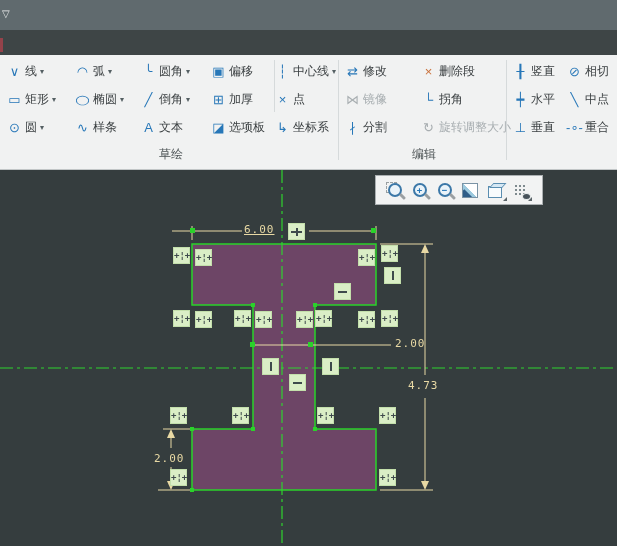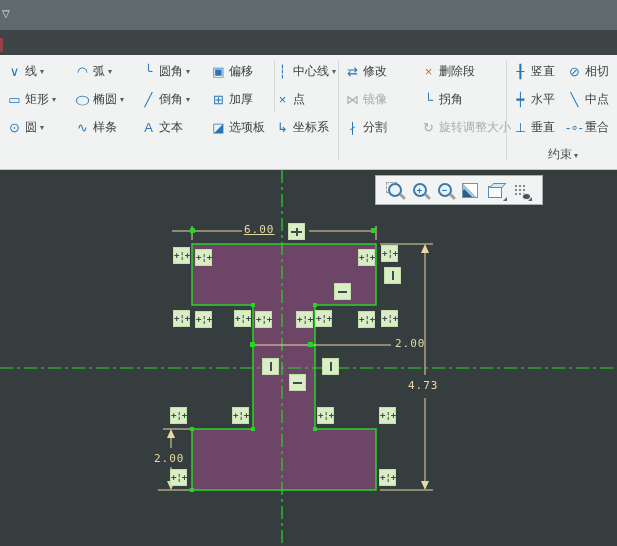--- a/index.html
+++ b/index.html
@@ -140,20 +140,21 @@
           </div>
           <div class="rbtn">
             <span class="ric">◪</span>
             <span class="rlb">选项板</span>
           </div>
           <div class="rbtn">
             <span class="ric">↳</span>
             <span class="rlb">坐标系</span>
           </div>
         </div>
+      <div class="glabel"><span>草绘</span></div>
     </div>
     <div class="vsep short" style="left:274px;top:5px;"></div>
     <div class="vsep" style="left:338px;"></div>
     <div class="rgroup g1" style="left:342px;width:164px;">
       <div class="rgrid">
           <div class="rbtn">
             <span class="ric">⇄</span>
             <span class="rlb">修改</span>
           </div>
           <div class="rbtn">
@@ -170,20 +171,21 @@
           </div>
           <div class="rbtn">
             <span class="ric">∤</span>
             <span class="rlb">分割</span>
           </div>
           <div class="rbtn disabled">
             <span class="ric">↻</span>
             <span class="rlb">旋转调整大小</span>
           </div>
         </div>
+      <div class="glabel"><span>编辑</span></div>
     </div>
     <div class="vsep" style="left:506px;"></div>
     <div class="rgroup g2" style="left:510px;width:106px;">
       <div class="rgrid">
           <div class="rbtn">
             <span class="ric">╂</span>
             <span class="rlb">竖直</span>
           </div>
           <div class="rbtn">
             <span class="ric">⊘</span>
@@ -199,21 +201,20 @@
           </div>
           <div class="rbtn">
             <span class="ric">⊥</span>
             <span class="rlb">垂直</span>
           </div>
           <div class="rbtn">
             <span class="ric">-∘-</span>
             <span class="rlb">重合</span>
           </div>
         </div>
-      <div class="glabel"><span>约束</span><span class="rdd">▾</span></div>
     </div>
   </div>
 
   <div class="canvas">
     <svg width="617" height="376" viewBox="0 0 617 376">
 
       <polygon points="192,74 376,74 376,135 315,135 315,259 376,259 376,320 192,320 192,259 253,259 253,135 192,135" fill="#6D4566" stroke="#2AD22A" stroke-width="1.5"></polygon>
 
       <line x1="282" y1="0" x2="282" y2="376" stroke="#2FD32F" stroke-width="1.2" stroke-dasharray="13 4 3 4"></line>
       <line x1="0" y1="198" x2="617" y2="198" stroke="#2FD32F" stroke-width="1.2" stroke-dasharray="13 4 3 4"></line>

